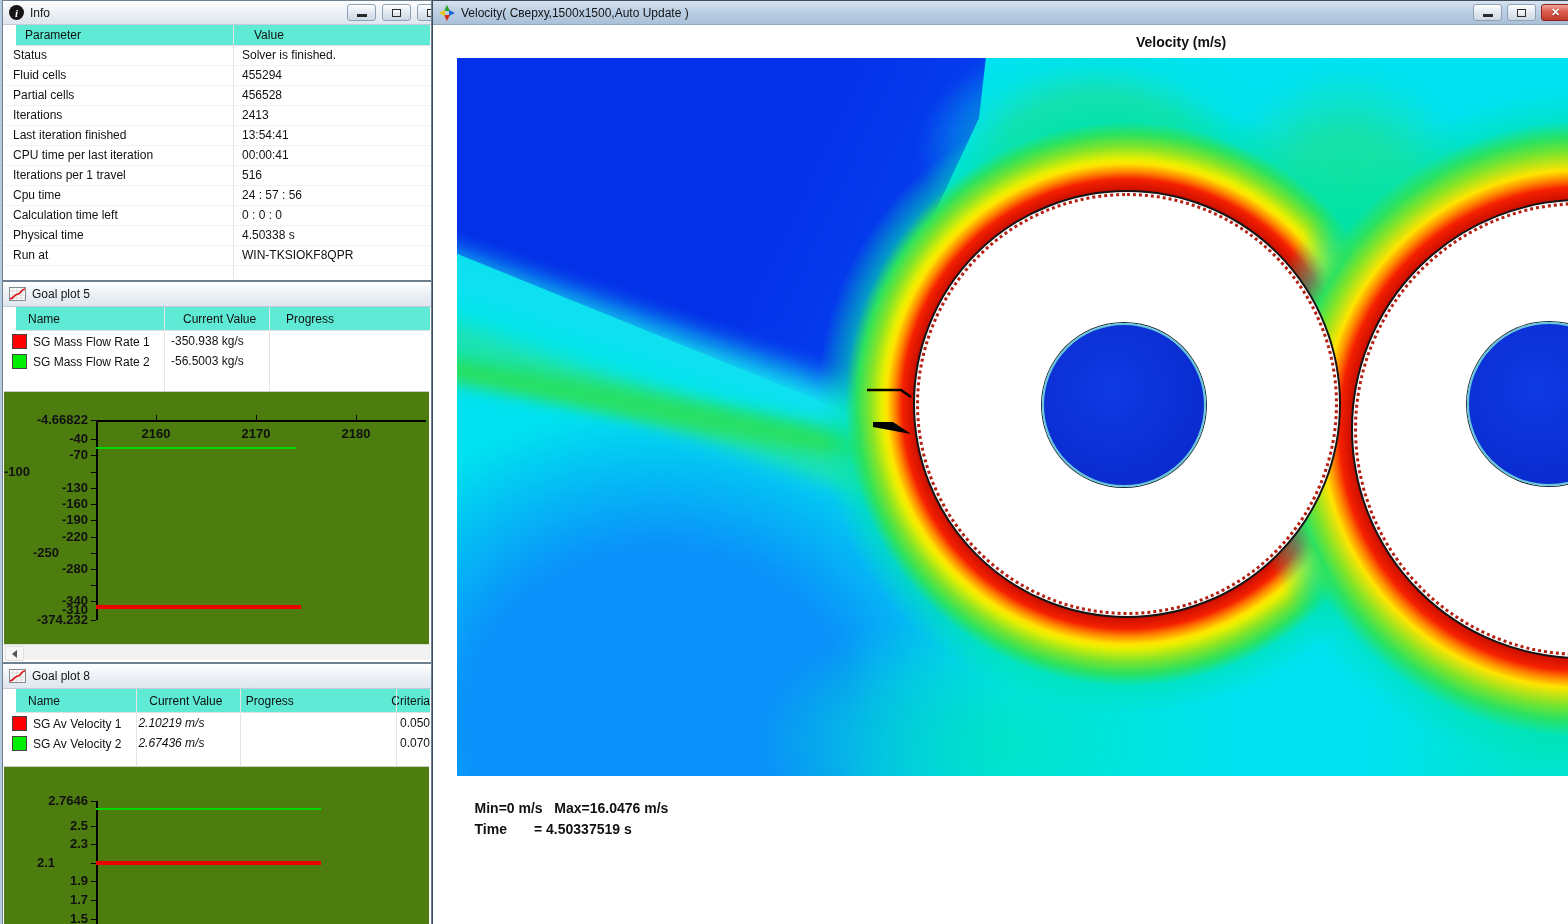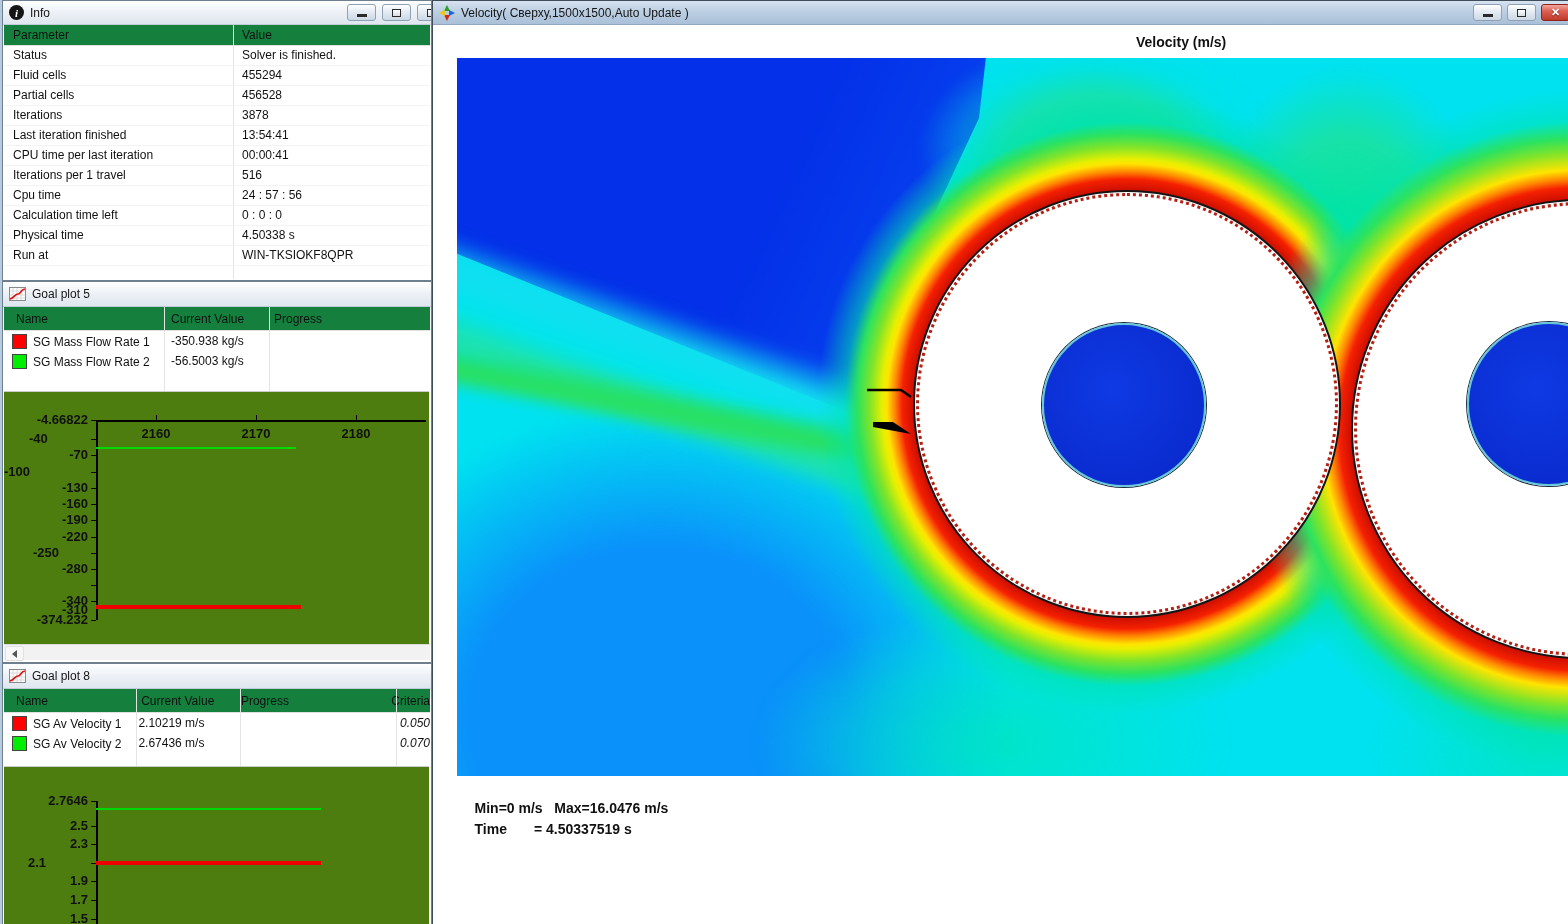--- a/index.html
+++ b/index.html
@@ -11,37 +11,37 @@
     border-bottom:1px solid #c2ccd6;display:flex;align-items:center;padding-left:6px;gap:6px;
     font-size:12px;color:#151515;box-sizing:border-box;}
   .titlebar.active{background:linear-gradient(#d6e2f0,#bccfe3 45%,#a9c0d8);border-bottom:1px solid #8fa6bd;}
   .winbtn{position:absolute;top:3px;width:29px;height:17px;border:1px solid #8fa2b5;border-radius:3px;
     background:linear-gradient(#ffffff,#e4ebf3 45%,#ccd8e4);display:flex;align-items:center;justify-content:center;box-sizing:border-box;}
   .winbtn .dash{width:10px;height:3px;background:#2a2a2a;margin-top:6px;}
   .winbtn .rest{width:9px;height:8px;border:1px solid #2a2a2a;background:linear-gradient(#fff,#d8dde2);box-sizing:border-box;}
   .winbtn.close{background:linear-gradient(#f2a79e,#dd6153 40%,#c03a2b);border-color:#8e241a;
     color:#fff;font-size:11px;font-weight:bold;text-shadow:0 1px 1px #7a1a10;}
   
-  .thead{position:absolute;left:1px;right:1px;display:flex;background:#15803d;border-bottom:1px solid #e0e0e0;
+  .thead{position:absolute;left:13px;right:1px;display:flex;background:#5eead4;border-bottom:1px solid #e0e0e0;
     align-items:center;font-size:12px;box-sizing:border-box;}
   .colsep{position:absolute;width:1px;background:#e4e4e4;}
   .rowswrap{position:absolute;left:1px;right:1px;}
   .kv{display:flex;height:19px;line-height:19px;font-size:12px;border-bottom:1px solid #f3f3f3;}
   .kv .cell0{width:230px;padding-left:9px;box-sizing:border-box;overflow:hidden;white-space:nowrap;}
   .kv .cell1{padding-left:8px;white-space:nowrap;}
   .grow{display:flex;height:20px;align-items:center;font-size:12px;white-space:nowrap;}
   .gname{display:flex;align-items:flex-end;box-sizing:border-box;overflow:hidden;}
   .swatch{width:13px;height:13px;border:1px solid #444;margin:0 6px 0 8px;flex:0 0 auto;}
   .g5 .gname{width:160px;}
   .g5 .cellv{width:105px;padding-left:7px;box-sizing:border-box;}
   .g5 .cellp{flex:1;}
   .g8 .gname{width:132px;}
-  .g8 .cellv{width:104px;padding-left:8px;box-sizing:border-box;}
+  .g8 .cellv{width:104px;padding-left:8px;box-sizing:border-box;font-style:italic;}
   .g8 .cellp{width:156px;padding-left:6px;box-sizing:border-box;}
-  .g8 .cellc{flex:1;padding-left:20px;font-style:italic;}
+  .g8 .cellc{flex:1;padding-left:20px;}
   .h5 .hc0{width:160px;padding-left:12px;box-sizing:border-box;}
   .h5 .hc1{width:105px;padding-left:7px;box-sizing:border-box;}
   .h5 .hc2{flex:1;padding-left:5px;}
   .h8 .hc0{width:132px;padding-left:12px;box-sizing:border-box;}
   .h8 .hc1{width:104px;padding-left:8px;box-sizing:border-box;}
   .h8 .hc2{width:156px;padding-left:6px;box-sizing:border-box;}
   .h8 .hc3{flex:1;padding-left:4px;white-space:nowrap;}
   
   .chart{position:absolute;background:#4d7c0f;font-weight:bold;font-size:13px;border-top:1px solid #cccccc;overflow:hidden;}
   .plot-area{position:absolute;box-sizing:border-box;}
@@ -123,21 +123,21 @@
       <div class="kv">
         <div class="cell0">Fluid cells</div>
         <div class="cell1">455294</div>
       </div>
       <div class="kv">
         <div class="cell0">Partial cells</div>
         <div class="cell1">456528</div>
       </div>
       <div class="kv">
         <div class="cell0">Iterations</div>
-        <div class="cell1">3878</div>
+        <div class="cell1">2413</div>
       </div>
       <div class="kv">
         <div class="cell0">Last iteration finished</div>
         <div class="cell1">13:54:41</div>
       </div>
       <div class="kv">
         <div class="cell0">CPU time per last iteration</div>
         <div class="cell1">00:00:41</div>
       </div>
       <div class="kv">
@@ -196,21 +196,21 @@
           <span>SG Mass Flow Rate 2</span>
         </div>
         <div class="cellv">-56.5003 kg/s</div>
         <div class="cellp"></div>
       </div>
     </div>
   <div class="chart gp5" id="gp5-chart" style="left:1px;top:109px;width:425px;height:253px;">
     <div class="plot-area ax-lt" style="left:92px;top:28px;width:330px;height:200px;"></div>
   <div class="ylabel" style="left: 0px; top: 20px; width: 84px; text-align: right;">-4.66822</div>
       <div class="tickmark" style="left: 87px; top: 28px; width: 5px; height: 1px;"></div>
-      <div class="ylabel" style="left: 0px; top: 39.1208px; width: 84px;  margin-left: 25px;">-40</div>
+      <div class="ylabel" style="left: 0px; top: 39.1208px; width: 84px; text-align: right;">-40</div>
       <div class="tickmark" style="left: 87px; top: 47.1208px; width: 5px; height: 1px;"></div>
       <div class="ylabel" style="left: 0px; top: 55.3562px; width: 84px; text-align: right;">-70</div>
       <div class="tickmark" style="left: 87px; top: 63.3562px; width: 5px; height: 1px;"></div>
       <div class="ylabel" style="left: 0px; top: 71.5915px; width: 84px; ">-100</div>
       <div class="tickmark" style="left: 87px; top: 79.5915px; width: 5px; height: 1px;"></div>
       <div class="ylabel" style="left: 0px; top: 87.8269px; width: 84px; text-align: right;">-130</div>
       <div class="tickmark" style="left: 87px; top: 95.8269px; width: 5px; height: 1px;"></div>
       <div class="ylabel" style="left: 0px; top: 104.062px; width: 84px; text-align: right;">-160</div>
       <div class="tickmark" style="left: 87px; top: 112.062px; width: 5px; height: 1px;"></div>
       <div class="ylabel" style="left: 0px; top: 120.298px; width: 84px; text-align: right;">-190</div>
@@ -284,21 +284,21 @@
       </div>
     </div>
   <div class="chart gp8" id="gp8-chart" style="left:1px;top:102px;width:425px;height:160px;">
     <div class="plot-area ax-l" style="left:92px;top:34px;width:330px;height:125px;"></div>
   <div class="ylabel" style="left: 0px; top: 26px; width: 84px; text-align: right;">2.7646</div>
       <div class="tickmark" style="left: 87px; top: 34px; width: 5px; height: 1px;"></div>
       <div class="ylabel" style="left: 0px; top: 50.6075px; width: 84px; text-align: right;">2.5</div>
       <div class="tickmark" style="left: 87px; top: 58.6075px; width: 5px; height: 1px;"></div>
       <div class="ylabel" style="left: 0px; top: 69.2074px; width: 84px; text-align: right;">2.3</div>
       <div class="tickmark" style="left: 87px; top: 77.2074px; width: 5px; height: 1px;"></div>
-      <div class="ylabel" style="left: 0px; top: 87.8072px; width: 84px; text-align: left; margin-left: 24px;">2.1</div>
+      <div class="ylabel" style="left: 0px; top: 87.8072px; width: 84px; text-align: center;">2.1</div>
       <div class="tickmark" style="left: 87px; top: 95.8072px; width: 5px; height: 1px;"></div>
       <div class="ylabel" style="left: 0px; top: 106.407px; width: 84px; text-align: right;">1.9</div>
       <div class="tickmark" style="left: 87px; top: 114.407px; width: 5px; height: 1px;"></div>
       <div class="ylabel" style="left: 0px; top: 125.007px; width: 84px; text-align: right;">1.7</div>
       <div class="tickmark" style="left: 87px; top: 133.007px; width: 5px; height: 1px;"></div>
       <div class="ylabel" style="left: 0px; top: 143.607px; width: 84px; text-align: right;">1.5</div>
       <div class="tickmark" style="left: 87px; top: 151.607px; width: 5px; height: 1px;"></div>
       <div class="seriesline" style="left: 92px; top: 93.6035px; width: 225px; height: 4px; background: rgb(238, 0, 0);"></div>
       <div class="seriesline" style="left: 92px; top: 41.3922px; width: 225px; height: 2px; background: rgb(0, 216, 0);"></div>
     </div>

